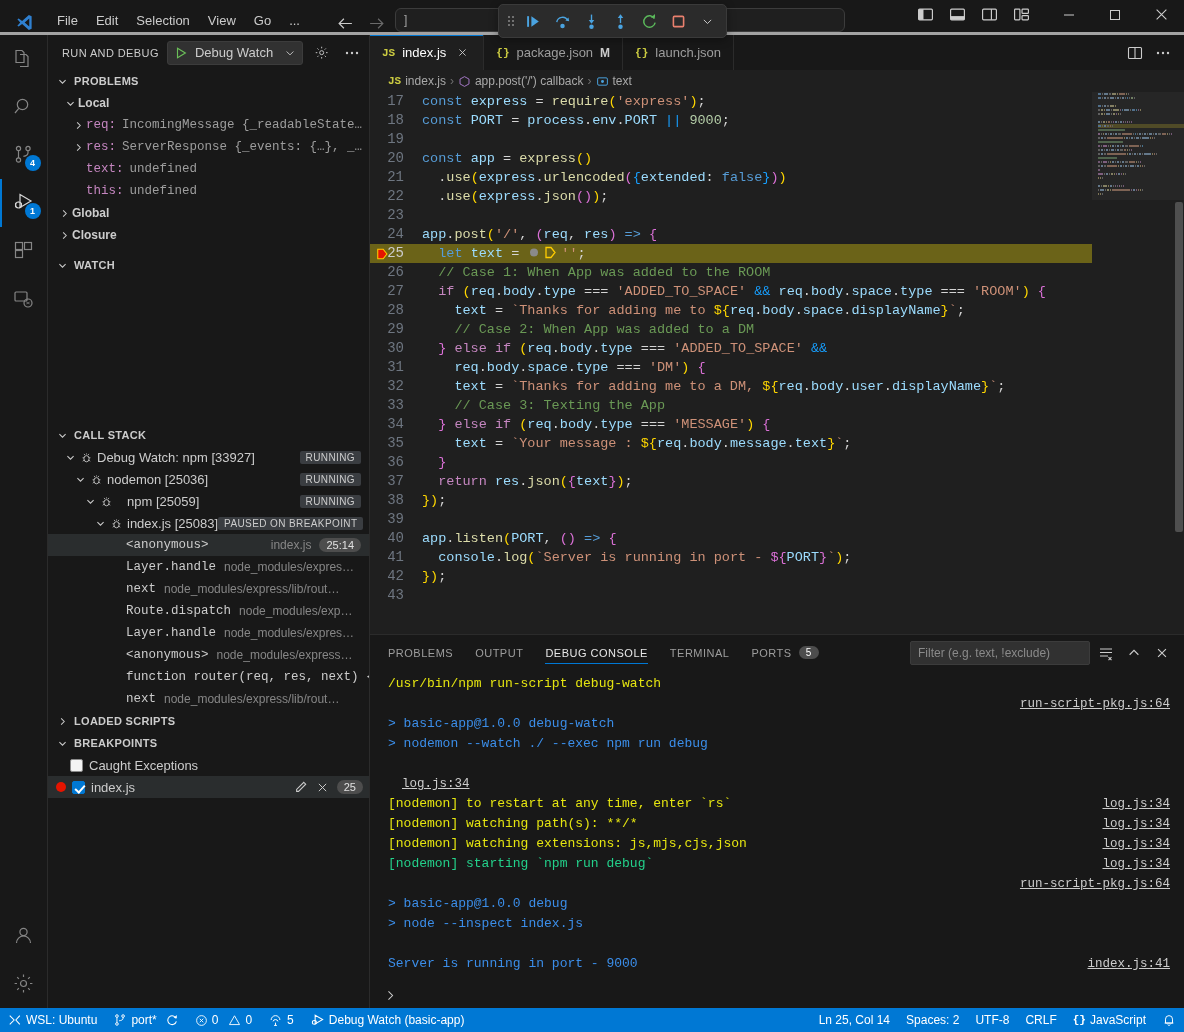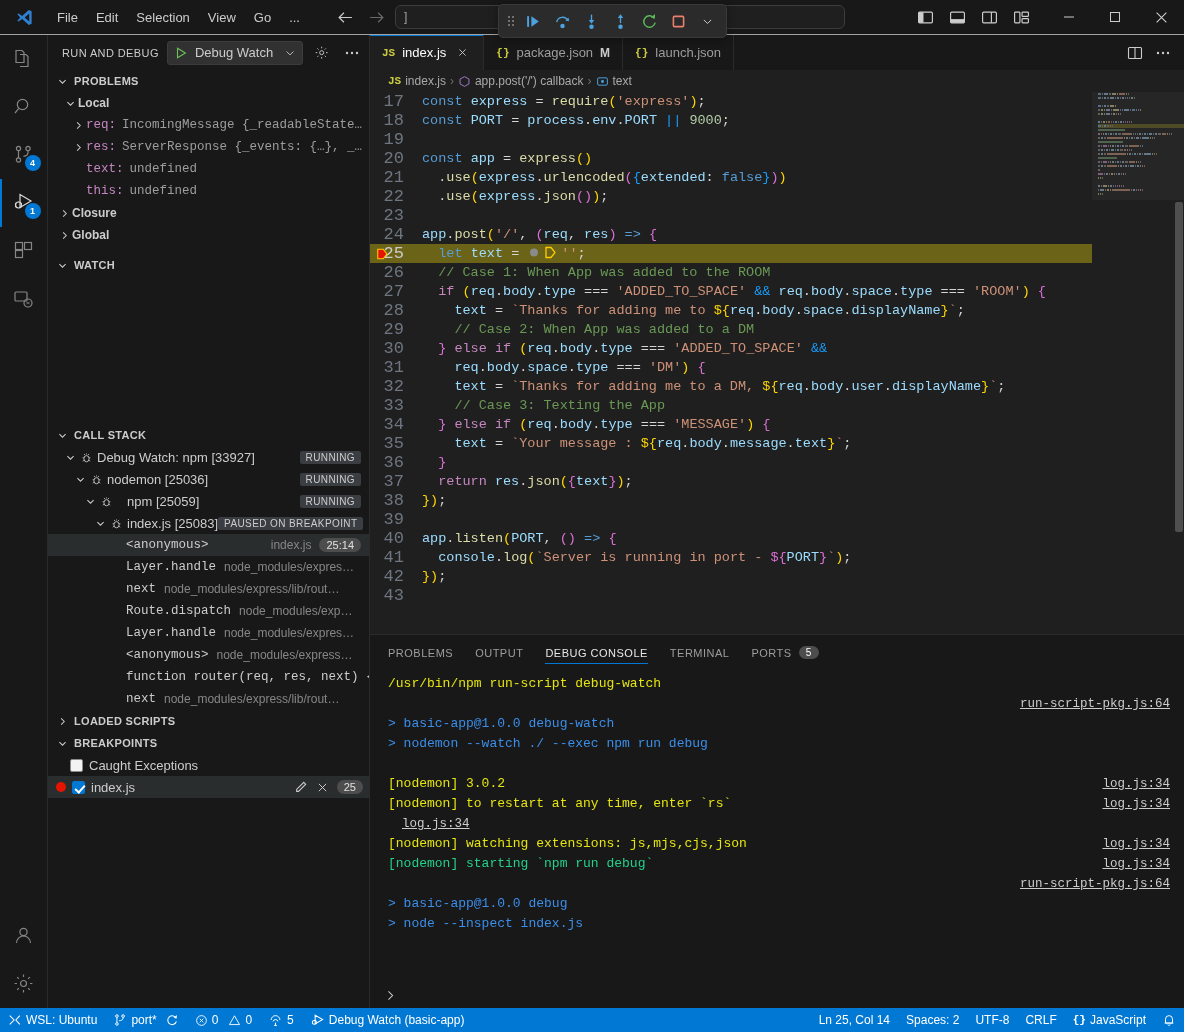--- a/index.html
+++ b/index.html
@@ -8,22 +8,22 @@
     background: #1e1e1e;
     font-family: "Liberation Sans", sans-serif;
     font-size: 13px;
     color: #cccccc;
     overflow: hidden;
   }
   .app { width: 1184px; height: 1032px; display: flex; flex-direction: column; }
 
   
   .titlebar {
-    height: 35px; background: #181818; border-bottom: 1px solid #a3a3a3;
-    display: flex; align-items: center; flex: 0 0 35px; position: relative;
+    height: 35px; background: #181818; border-bottom: 3px solid #a3a3a3;
+    display: flex; align-items: flex-end; flex: 0 0 35px; position: relative;
   }
   .vscode-logo { width: 48px; display: flex; align-items: center; justify-content: center; }
   .menu { display: flex; align-items: center; gap: 0px; }
   .menu-item {
     padding: 4px 9px; font-size: 13px; color: #cccccc; border-radius: 3px; cursor: default;
   }
   .nav-arrows { display: flex; align-items: center; gap: 14px; margin-left: 28px; color: #8a8a8a; }
   .cmd-center {
     position: absolute; left: 395px; width: 450px; height: 24px;
     background: #1f1f1f; border: 1px solid #3c3c3c; border-radius: 6px;
@@ -163,21 +163,21 @@
   .editor-area { flex: 1 1 auto; position: relative; background: #1f1f1f; min-height: 0; overflow: hidden; display: flex;}
   .code-wrap { flex: 1 1 auto; position: relative; overflow: hidden; }
   pre.code {
     font-family: "Liberation Mono", monospace; font-size: 13.5px; line-height: 19px;
     color: #cccccc; margin: 0; padding: 0; white-space: pre;
   }
   .cline { height: 19px; display: flex; align-items: center; white-space: pre; }
   .cline.highlight { background: #6b6318; }
   .gutter-num {
     width: 52px; text-align: right; padding-right: 18px; color: #6e7681;
-    font-family: "Liberation Mono", monospace; font-size: 17px; flex: 0 0 52px; user-select:none;
+    font-family: "Liberation Mono", monospace; font-size: 14px; flex: 0 0 52px; user-select:none;
   }
   .cline.highlight .gutter-num { color: #cccccc; }
   .bp-gutter { position: absolute; left: 6px; width: 14px; height: 19px; display:flex; align-items:center; justify-content:center;}
   
   .t-key { color: #569cd6; }      
   .t-ctl { color: #c586c0; }      
   .t-var { color: #9cdcfe; }
   .t-fn  { color: #dcdcaa; }
   .t-str { color: #ce9178; }
   .t-num { color: #b5cea8; }
@@ -514,29 +514,29 @@
           <div class="tree-row" style="padding-left:38px">
             <span class="var-name">this:</span>
             <span class="var-val" style="margin-left:6px">undefined</span>
           </div>
           <div class="tree-row" style="padding-left:8px">
             <span class="twisty">
               <svg width="11" height="11" viewBox="0 0 16 16">
                   <path fill="none" stroke="currentColor" stroke-width="1.5" d="M6 3.5 10.5 8 6 12.5"></path>
                 </svg>
             </span>
-            <span class="scope-name">Closure</span>
+            <span class="scope-name">Global</span>
           </div>
           <div class="tree-row" style="padding-left:8px">
             <span class="twisty">
               <svg width="11" height="11" viewBox="0 0 16 16">
                   <path fill="none" stroke="currentColor" stroke-width="1.5" d="M6 3.5 10.5 8 6 12.5"></path>
                 </svg>
             </span>
-            <span class="scope-name">Global</span>
+            <span class="scope-name">Closure</span>
           </div>
         </div>
       </div>
 
       <div class="section" style="margin-top:8px">
         <div class="section-header">
           <span class="chev">
             <svg width="11" height="11" viewBox="0 0 16 16">
                 <path fill="none" stroke="currentColor" stroke-width="1.5" d="M3.5 6 8 10.5 12.5 6"></path>
               </svg>
@@ -1066,37 +1066,59 @@
           <div class="ptab active">
             <span>DEBUG CONSOLE</span>
           </div>
           <div class="ptab">
             <span>TERMINAL</span>
           </div>
           <div class="ptab">
             <span>PORTS</span>
             <span class="ptab-badge">5</span>
           </div>
+          <div class="panel-actions">
+            <div class="filter-box">
+              <span>Filter (e.g. text, !exclude)</span>
+            </div>
+            <div class="pa-btn">
+              <svg width="16" height="16" viewBox="0 0 16 16">
+                  <path stroke="currentColor" stroke-width="1.1" d="M2 4h12M2 7.5h12M2 11h8"></path>
+                  <path stroke="currentColor" stroke-width="1.1" d="M10.5 12.2l3 3M13.5 12.2l-3 3"></path>
+                </svg>
+            </div>
+            <div class="pa-btn">
+              <svg width="14" height="14" viewBox="0 0 16 16">
+                  <path fill="none" stroke="currentColor" stroke-width="1.3" d="M3 10l5-5 5 5"></path>
+                </svg>
+            </div>
+            <div class="pa-btn">
+              <svg width="14" height="14" viewBox="0 0 16 16">
+                  <path stroke="currentColor" stroke-width="1.3" d="M3.5 3.5l9 9M12.5 3.5l-9 9"></path>
+                </svg>
+            </div>
+          </div>
         </div>
 
         <div class="console-body" id="console-body">
             <div class="con-line"><span class="con-text c-yellow">/usr/bin/npm run-script debug-watch</span></div>
             <div class="con-line"><span class="con-text c-white"></span><span class="con-src">run-script-pkg.js:64</span></div>
             <div class="con-line"><span class="con-text c-blue">&gt; basic-app@1.0.0 debug-watch</span></div>
             <div class="con-line"><span class="con-text c-blue">&gt; nodemon --watch ./ --exec npm run debug</span></div>
             <div class="con-line"><span class="con-text c-white"></span></div>
-            <div class="con-line"><span class="con-text c-yellow">[nodemon] 3.0.2</span><span class="con-src">log.js:34</span></div>
+            <div class="con-line"><span class="con-src">log.js:34</span></div>
             <div class="con-line"><span class="con-text c-yellow">[nodemon] to restart at any time, enter `rs`</span><span class="con-src">log.js:34</span></div>
-            <div class="con-line"><span class="con-src">log.js:34</span></div>
+            <div class="con-line"><span class="con-text c-yellow">[nodemon] watching path(s): **/*</span><span class="con-src">log.js:34</span></div>
             <div class="con-line"><span class="con-text c-yellow">[nodemon] watching extensions: js,mjs,cjs,json</span><span class="con-src">log.js:34</span></div>
             <div class="con-line"><span class="con-text c-green">[nodemon] starting `npm run debug`</span><span class="con-src">log.js:34</span></div>
             <div class="con-line"><span class="con-text c-white"></span><span class="con-src">run-script-pkg.js:64</span></div>
             <div class="con-line"><span class="con-text c-blue">&gt; basic-app@1.0.0 debug</span></div>
             <div class="con-line"><span class="con-text c-blue">&gt; node --inspect index.js</span></div>
             <div class="con-line"><span class="con-text c-white"></span></div>
+            <div class="con-line"><span class="con-text c-blue">Server is running in port - 9000</span><span class="con-src">index.js:41</span></div>
           </div>
 
         <div class="con-input">
           <span>
             <svg width="13" height="13" viewBox="0 0 16 16">
                 <path fill="none" stroke="#cccccc" stroke-width="1.3" d="M5.5 3 10.5 8l-5 5"></path>
               </svg>
           </span>
         </div>
       </div>

